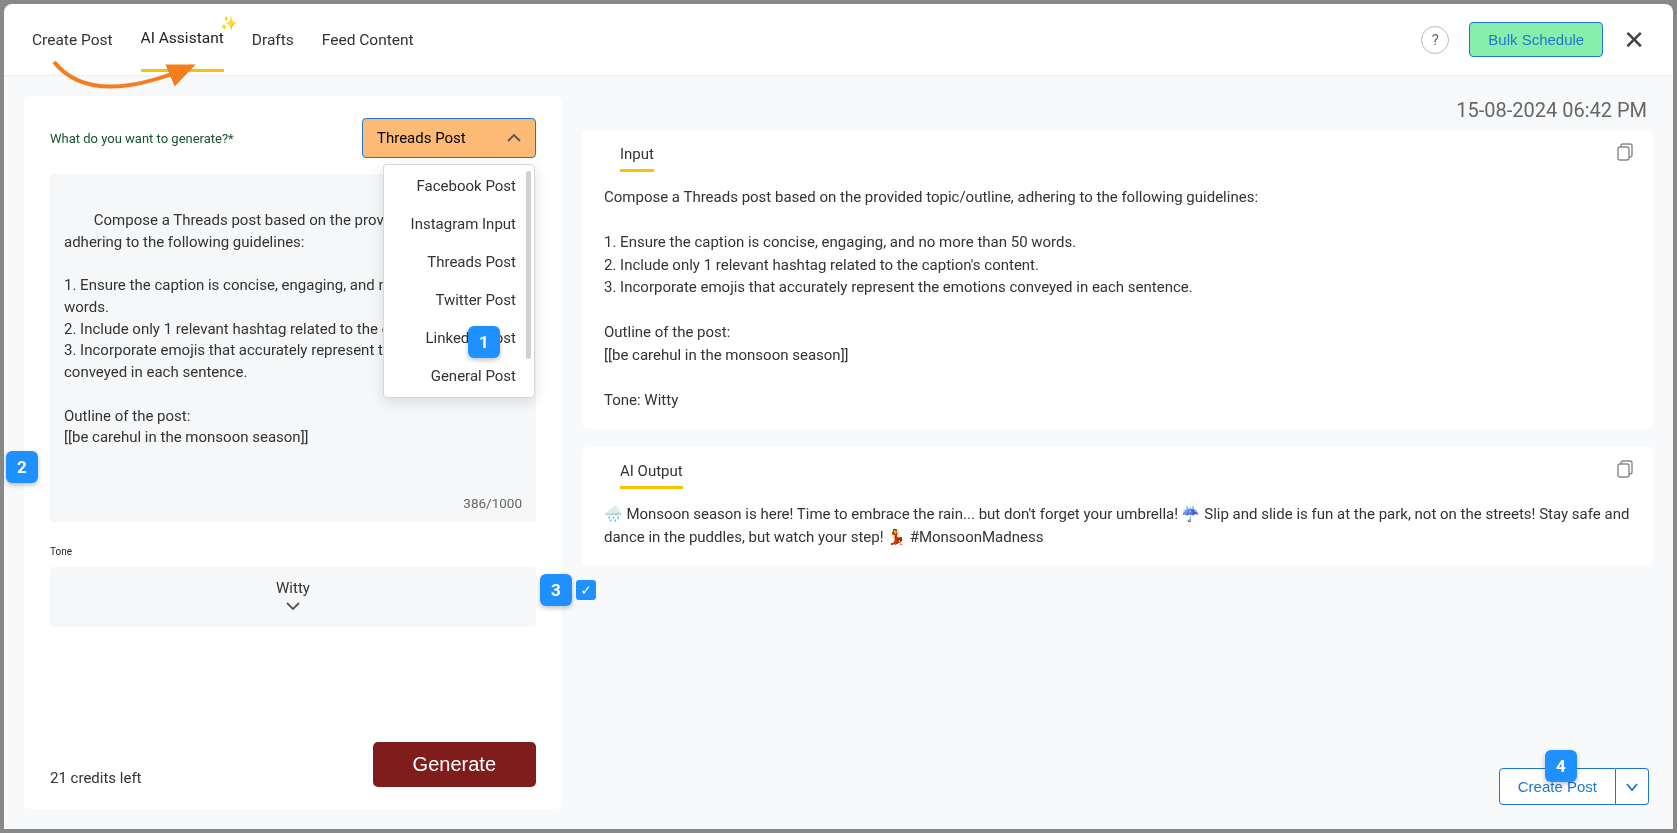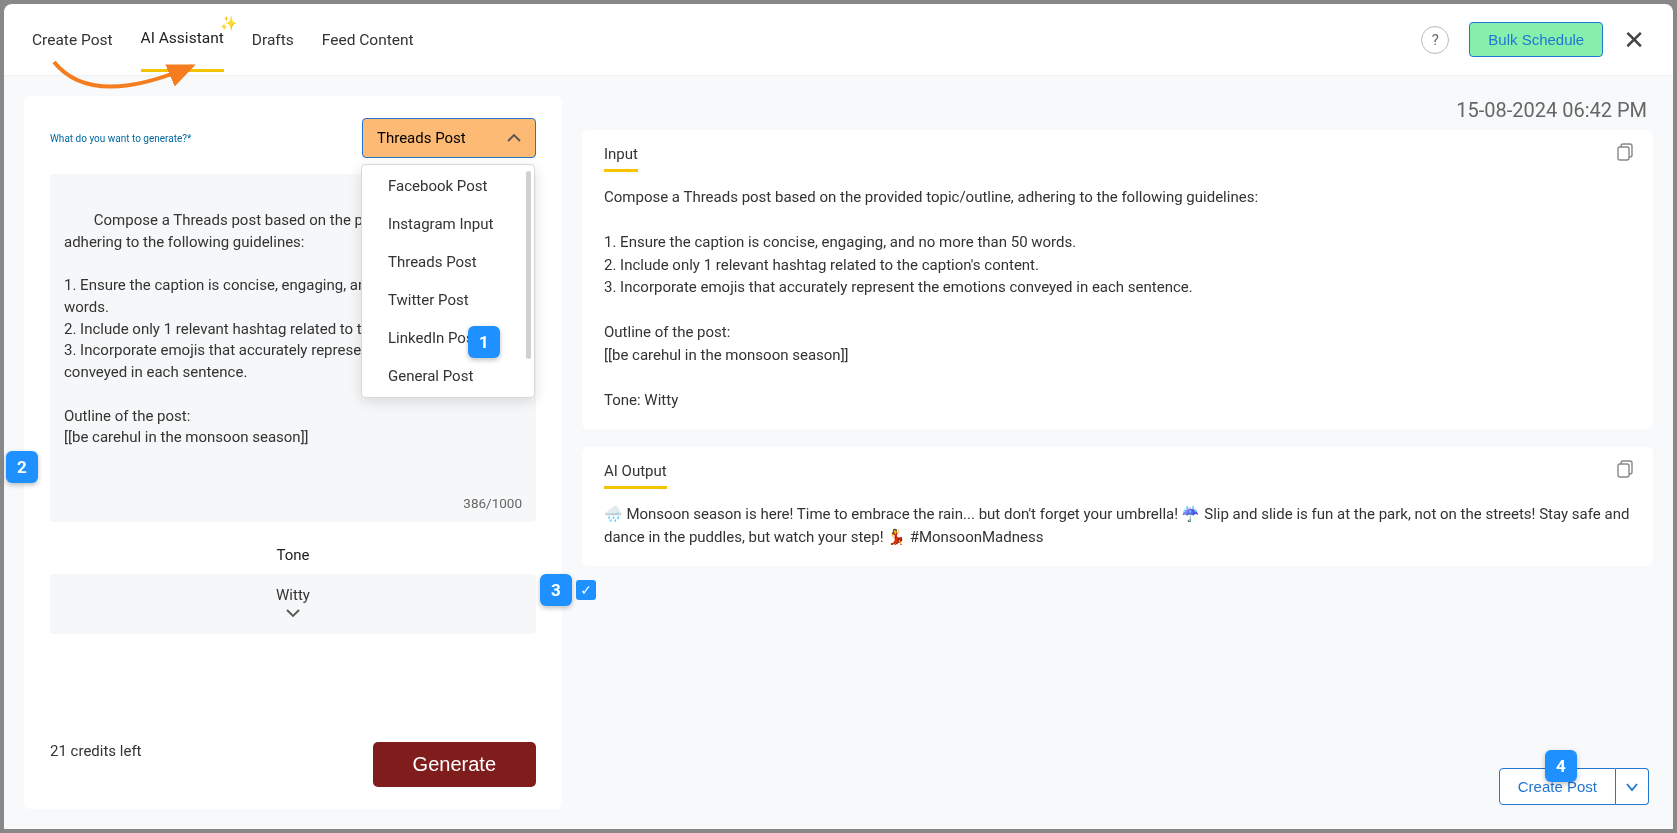--- a/index.html
+++ b/index.html
@@ -92,49 +92,50 @@
   position: relative;
 }
 .field-row {
   display: flex;
   align-items: center;
   justify-content: space-between;
   margin-bottom: 16px;
   position: relative;
 }
 .field-label {
-  font-size: 10px;
-  color: #0369a1;
+  font-size: 13px;
+  color: #14532d;
 }
 .select-box {
   border: 1.5px solid #2176d2;
   border-radius: 4px;
   padding: 10px 14px;
   width: 174px;
   font-size: 15px;
   display: flex;
   justify-content: space-between;
   align-items: center;
   cursor: pointer;
   background: #fdba74;
   position: relative;
   margin-left: 17px;
 }
 .select-box .chev { color: #555; font-size: 14px; }
 .dropdown {
   position: absolute;
   top: 45px;
   right: 0;
-  width: 174px;
+  width: 152px;
   background: #fff;
   border: 1px solid #d8d8d8;
   border-radius: 4px;
   box-shadow: 0 4px 14px rgba(0,0,0,0.12);
   z-index: 50;
-  padding: 2px 12px;
+  padding: 2px 4px;
+  text-align: right;
 }
 .dropdown::after {
   content: "";
   position: absolute;
   right: 3px; top: 6px;
   width: 5px; height: 188px;
   background: #d0d0d0;
   border-radius: 3px;
 }
 .dropdown-item {
@@ -156,42 +157,41 @@
   position: relative;
 }
 .char-count {
   position: absolute;
   bottom: 8px; right: 14px;
   font-size: 13.5px;
   color: #666;
 }
 .tone-label {
   margin-top: 24px;
-  font-size: 15px;
+  font-size: 10px;
   color: #222;
-  text-align: center;
 }
 .tone-select {
   margin-top: 10px;
   background: #f6f7f8;
   border-radius: 4px;
   padding: 12px 14px;
   font-size: 15px;
   display: flex;
   justify-content: space-between;
   align-items: center;
   cursor: pointer;
   color: #333;
   flex-direction: column;
 }
 .left-footer {
   margin-top: auto;
   display: flex;
   justify-content: space-between;
-  align-items: flex-start;
+  align-items: flex-end;
 }
 .credits { font-size: 15px; color: #333; }
 .generate-btn {
   background: #7f1d1d;
   color: #fff;
   border: none;
   padding: 11px 40px;
   border-radius: 5px;
   font-size: 20px;
   cursor: pointer;
@@ -214,20 +214,21 @@
   margin-bottom: 18px;
   position: relative;
 }
 .card-title {
   display: inline-block;
   font-size: 15px;
   color: #333;
   padding-bottom: 6px;
   border-bottom: 3px solid #f5c400;
   margin-bottom: 14px;
+  margin-left: 16px;
 }
 .card-body {
   font-size: 15px;
   color: #333;
   line-height: 1.5;
   white-space: pre-wrap;
 }
 .copy-icon {
   position: absolute;
   top: 12px; right: 18px;

